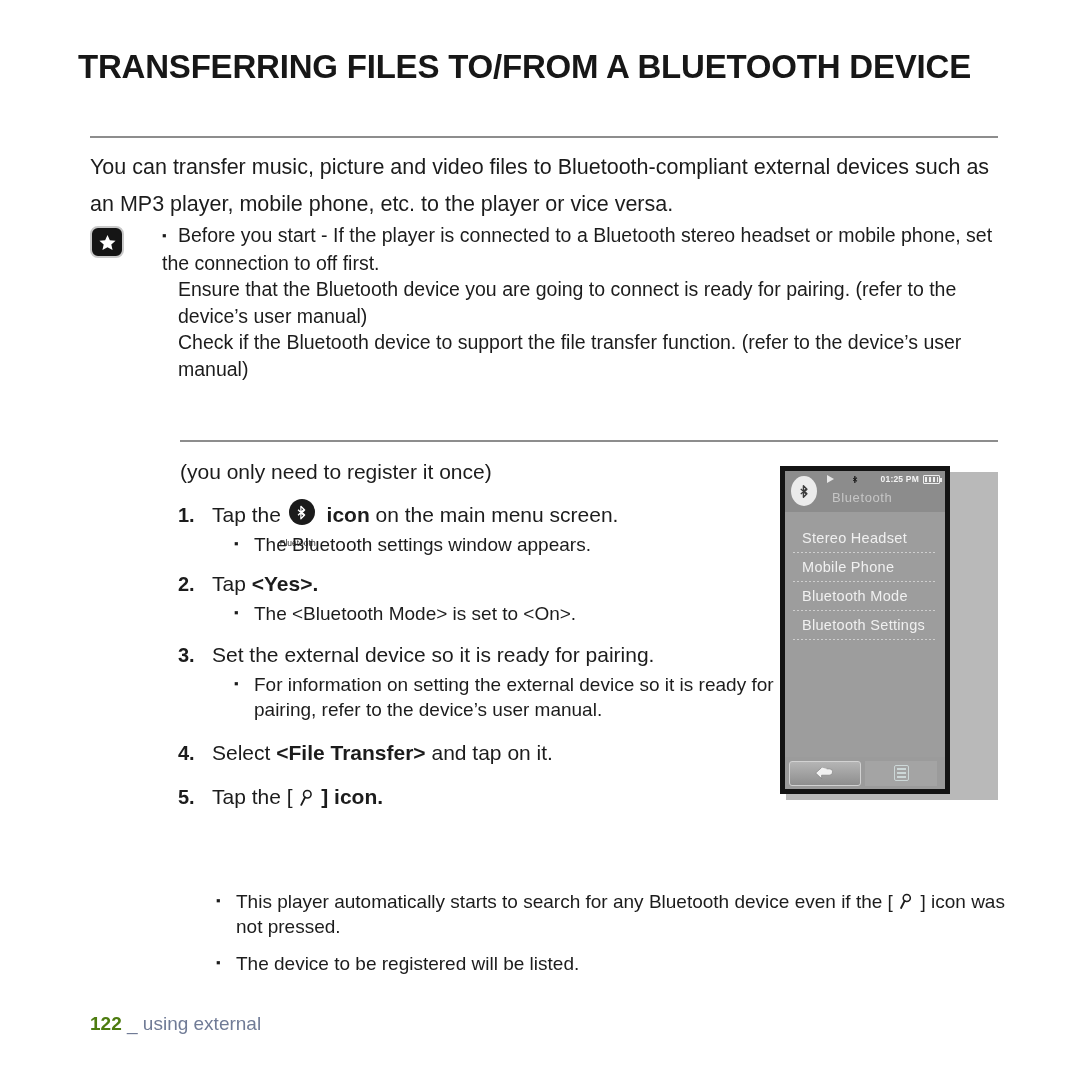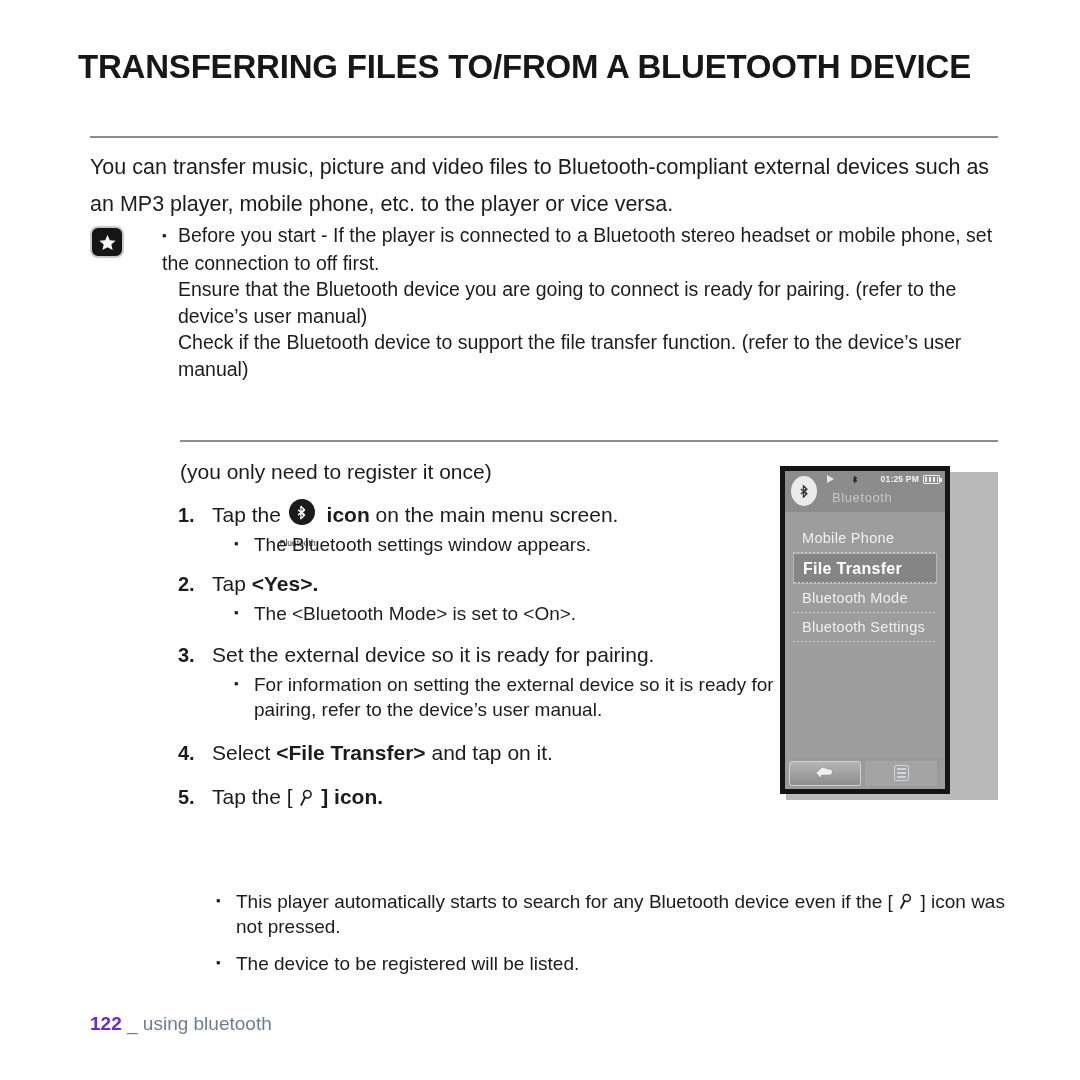--- a/index.html
+++ b/index.html
@@ -422,21 +422,21 @@
   
   .footer {
     position: absolute;
     left: 90px;
     top: 1013px;
     font-size: 19px;
     color: #707b96;
   }
   .footer .pg {
     font-weight: bold;
-    color: #6d28d9;
+    color: #4d7c0f;
   }
 </style>
 </head>
 <body>
 
 <div class="page">
 
   <div class="main-title">TRANSFERRING FILES TO/FROM A BLUETOOTH DEVICE</div>
   <div class="title-rule"></div>
 
@@ -568,22 +568,22 @@
       <div class="dev-titlebar">
         <span class="dev-bt-badge">
           <svg width="14" height="17" viewBox="0 0 24 24" aria-hidden="true">
             <path d="M11 2 L17 8 L11 14 L11 2 Z M11 10 L17 16 L11 22 L11 10 Z M6.5 7.5 L15.5 16.5 M6.5 16.5 L15.5 7.5" stroke="#3c3c3c" stroke-width="2.4" fill="none" stroke-linejoin="round"></path>
           </svg>
         </span>
         <span class="dev-title-text">Bluetooth</span>
       </div>
 
       <div class="dev-list">
+        <div class="dev-item">Stereo Headset</div>
         <div class="dev-item">Mobile Phone</div>
-        <div class="dev-item selected">File Transfer</div>
         <div class="dev-item">Bluetooth Mode</div>
         <div class="dev-item">Bluetooth Settings</div>
       </div>
 
       <div class="dev-bottombar">
         <div class="dev-btn back">
           <svg width="26" height="17" viewBox="0 0 30 20" aria-hidden="true">
             <path d="M11 3 L4 9.5 L11 16 L11 12 L20 12 Q24 12 24 8 Q24 4.5 20 4.5 L17 4.5" fill="#f1f1f1" stroke="#7d7d7d" stroke-width="0.8" stroke-linejoin="round"></path>
           </svg>
         </div>
@@ -595,16 +595,16 @@
             </span>
         </div>
       </div>
 
     </div>
   </div>
 
   <div class="footer">
     <span class="pg">122</span>
     <span>_</span>
-    <span>using bluetooth</span>
+    <span>using external</span>
   </div>
 
 </div>
 
 </body></html>

